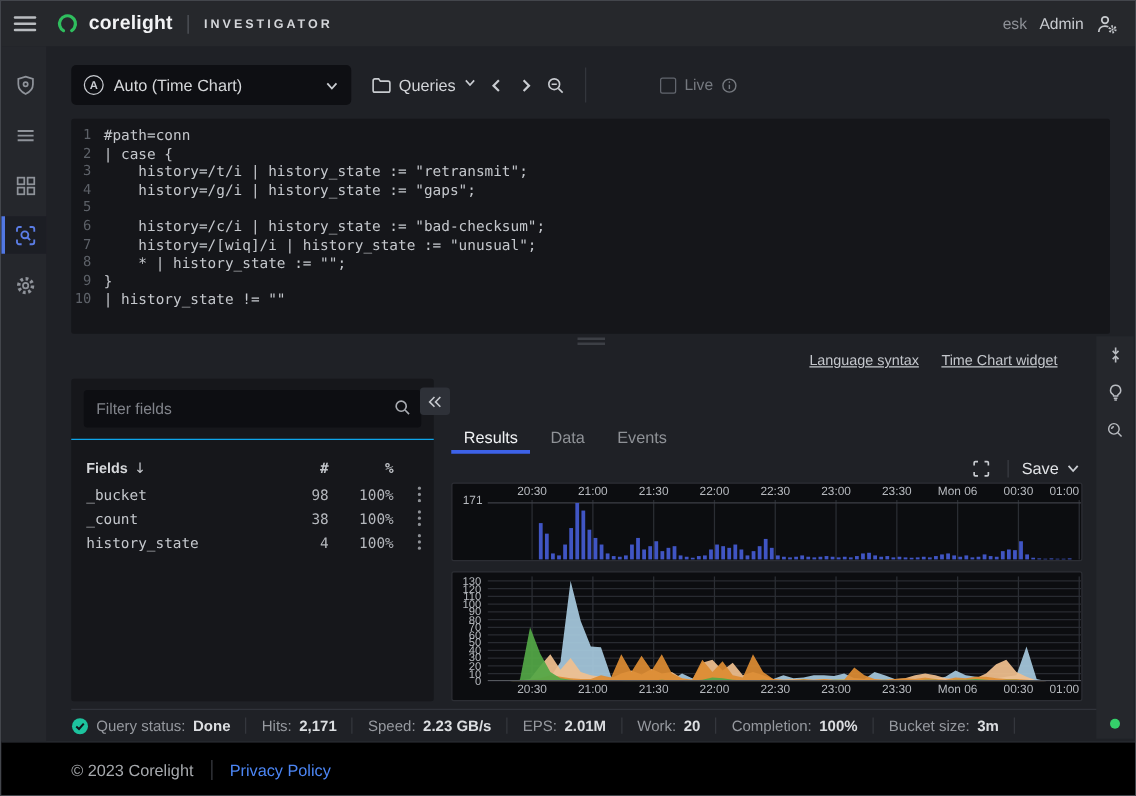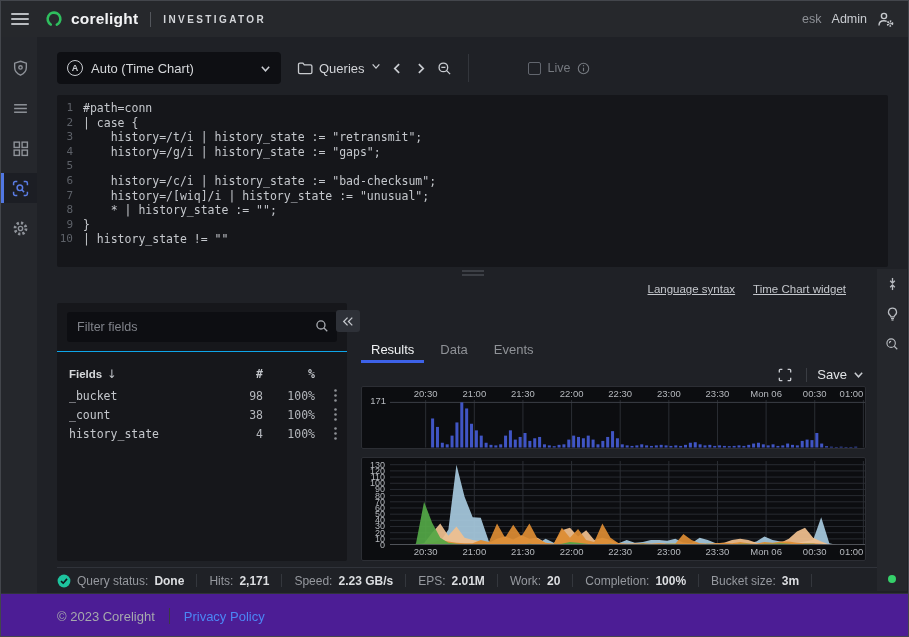--- a/index.html
+++ b/index.html
@@ -123,21 +123,21 @@
   .sb-value { font-size:12px; color:#dcdee1; font-weight:700; }
   .sb-div { width:1px; height:13px; background:#34373d; margin:0 12px; }
 
   
   .right-rail { position:absolute; right:1px; top:268px; width:30px; height:322px; background:#25272c;
                 display:flex; flex-direction:column; align-items:center; padding-top:8px; gap:16px; }
   .rail-icon { color:#b9bcc1; cursor:pointer; display:flex; }
   .rail-dot { width:8px; height:8px; border-radius:50%; background:#35d06a; margin-top:auto; margin-bottom:8px; }
 
   
-  .footer { height:45px; border-top:1px solid #30333a; display:flex; align-items:center; padding-left:56px; gap:14px; background:#4c1d95; }
+  .footer { height:45px; border-top:1px solid #30333a; display:flex; align-items:center; padding-left:56px; gap:14px; background:#000000; }
   .copyright { font-size:13px; color:#a6a9ad; }
   .foot-sep { width:1px; height:16px; background:#3a3d43; }
   .privacy { font-size:13px; color:#4c86f5; cursor:pointer; }
 </style>
 </head>
 <body>
 
 <div class="frame">
 
   <div class="topbar">

